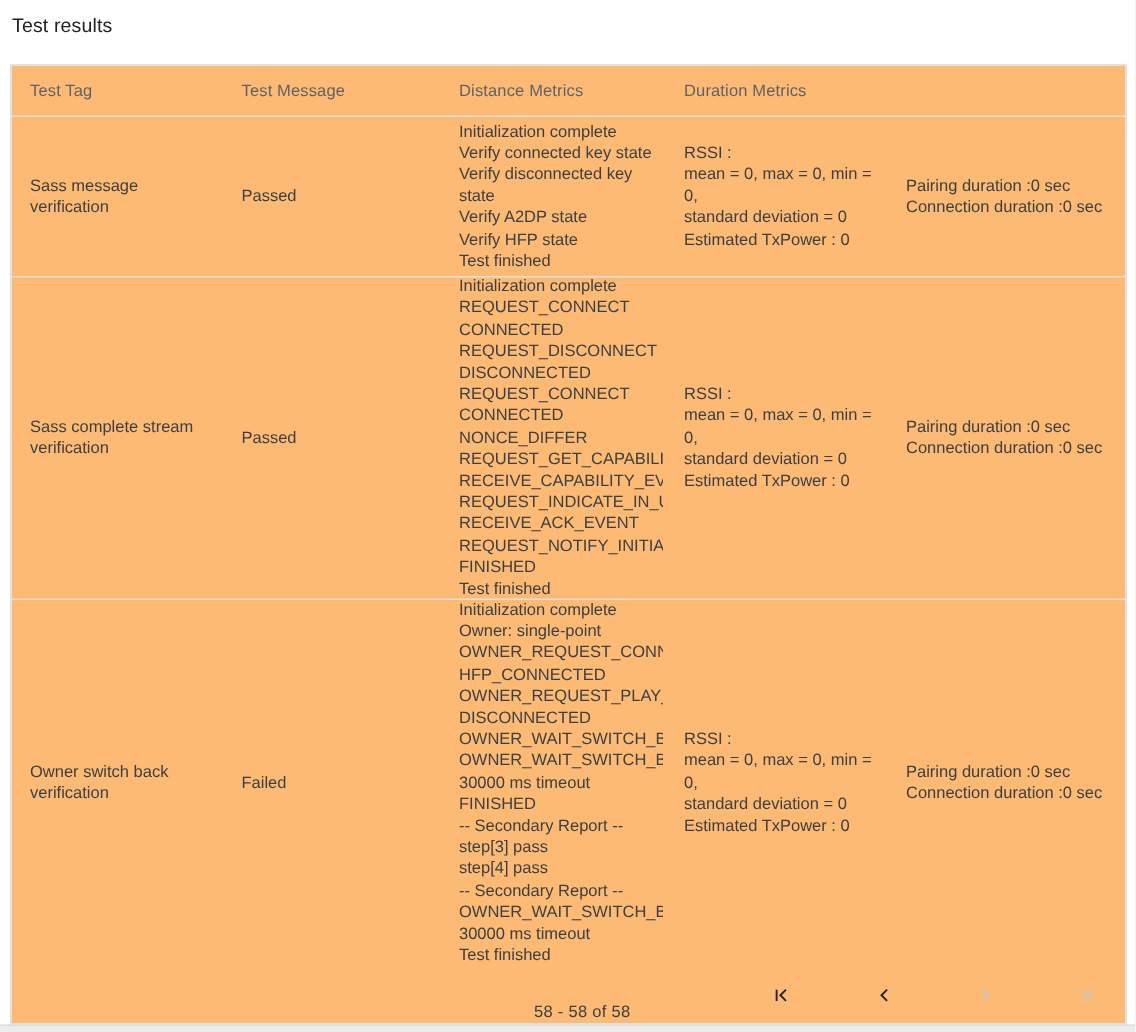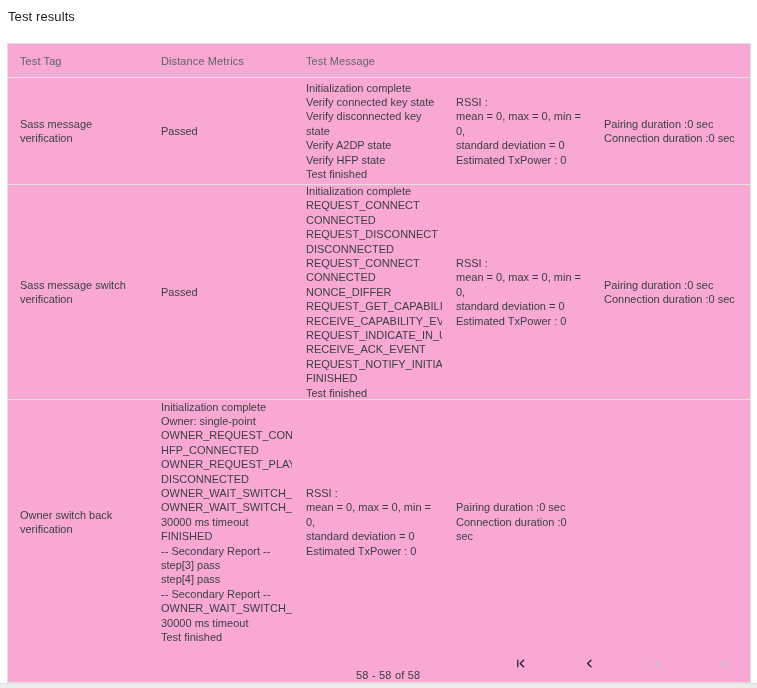--- a/index.html
+++ b/index.html
@@ -16,21 +16,21 @@
     padding: 9px 0 0 8px;
     font-size: 13px;
     font-weight: 500;
     color: #202124;
     letter-spacing: .1px;
   }
   .card {
     margin: 19px 6px 0 7px;
     width: 744px;
     border: 1px solid #e0e0e0;
-    background: #f9a8d4;
+    background: #fdba74;
   }
   .thead, .trow {
     display: grid;
     grid-template-columns: 141px 145px 150px 148px 1fr;
   }
   .thead { height: 34px; border-bottom: 1px solid #e0e0e0; }
   .row-0 { height: 107px; border-bottom: 1px solid #e0e0e0; }
   .row-1 { height: 215px; border-bottom: 1px solid #e0e0e0; }
   .row-2 { height: 244px; }
   .cell, .hcell {
@@ -97,22 +97,23 @@
 <body>
 
 <div class="page">
 
   <div class="page-title">Test results</div>
 
   <div class="card">
 
     <div class="thead">
       <div class="hcell">Test Tag</div>
+      <div class="hcell">Test Message</div>
       <div class="hcell">Distance Metrics</div>
-      <div class="hcell">Test Message</div>
+      <div class="hcell">Duration Metrics</div>
     </div>
 
     <div class="trow row-0">
       <div class="cell">
           <div class="cell-text">Sass message verification</div>
         </div>
       <div class="cell">
           <div class="cell-text">Passed</div>
         </div>
       <div class="cell cell-message">
@@ -130,21 +131,21 @@
 Estimated TxPower : 0</div>
         </div>
       <div class="cell">
           <div class="cell-text">Pairing duration :0 sec
 Connection duration :0 sec</div>
         </div>
     </div>
 
     <div class="trow row-1">
       <div class="cell">
-          <div class="cell-text">Sass message switch verification</div>
+          <div class="cell-text">Sass complete stream verification</div>
         </div>
       <div class="cell">
           <div class="cell-text">Passed</div>
         </div>
       <div class="cell cell-message">
           <div class="cell-text">Initialization complete
 REQUEST_CONNECT
 CONNECTED
 REQUEST_DISCONNECT
 DISCONNECTED
@@ -167,20 +168,23 @@
         </div>
       <div class="cell">
           <div class="cell-text">Pairing duration :0 sec
 Connection duration :0 sec</div>
         </div>
     </div>
 
     <div class="trow row-2">
       <div class="cell">
           <div class="cell-text">Owner switch back verification</div>
+        </div>
+      <div class="cell">
+          <div class="cell-text">Failed</div>
         </div>
       <div class="cell cell-message">
           <div class="cell-text">Initialization complete
 Owner: single-point
 OWNER_REQUEST_CONNECT
 HFP_CONNECTED
 OWNER_REQUEST_PLAY_MED
 DISCONNECTED
 OWNER_WAIT_SWITCH_BACK
 OWNER_WAIT_SWITCH_BACK

